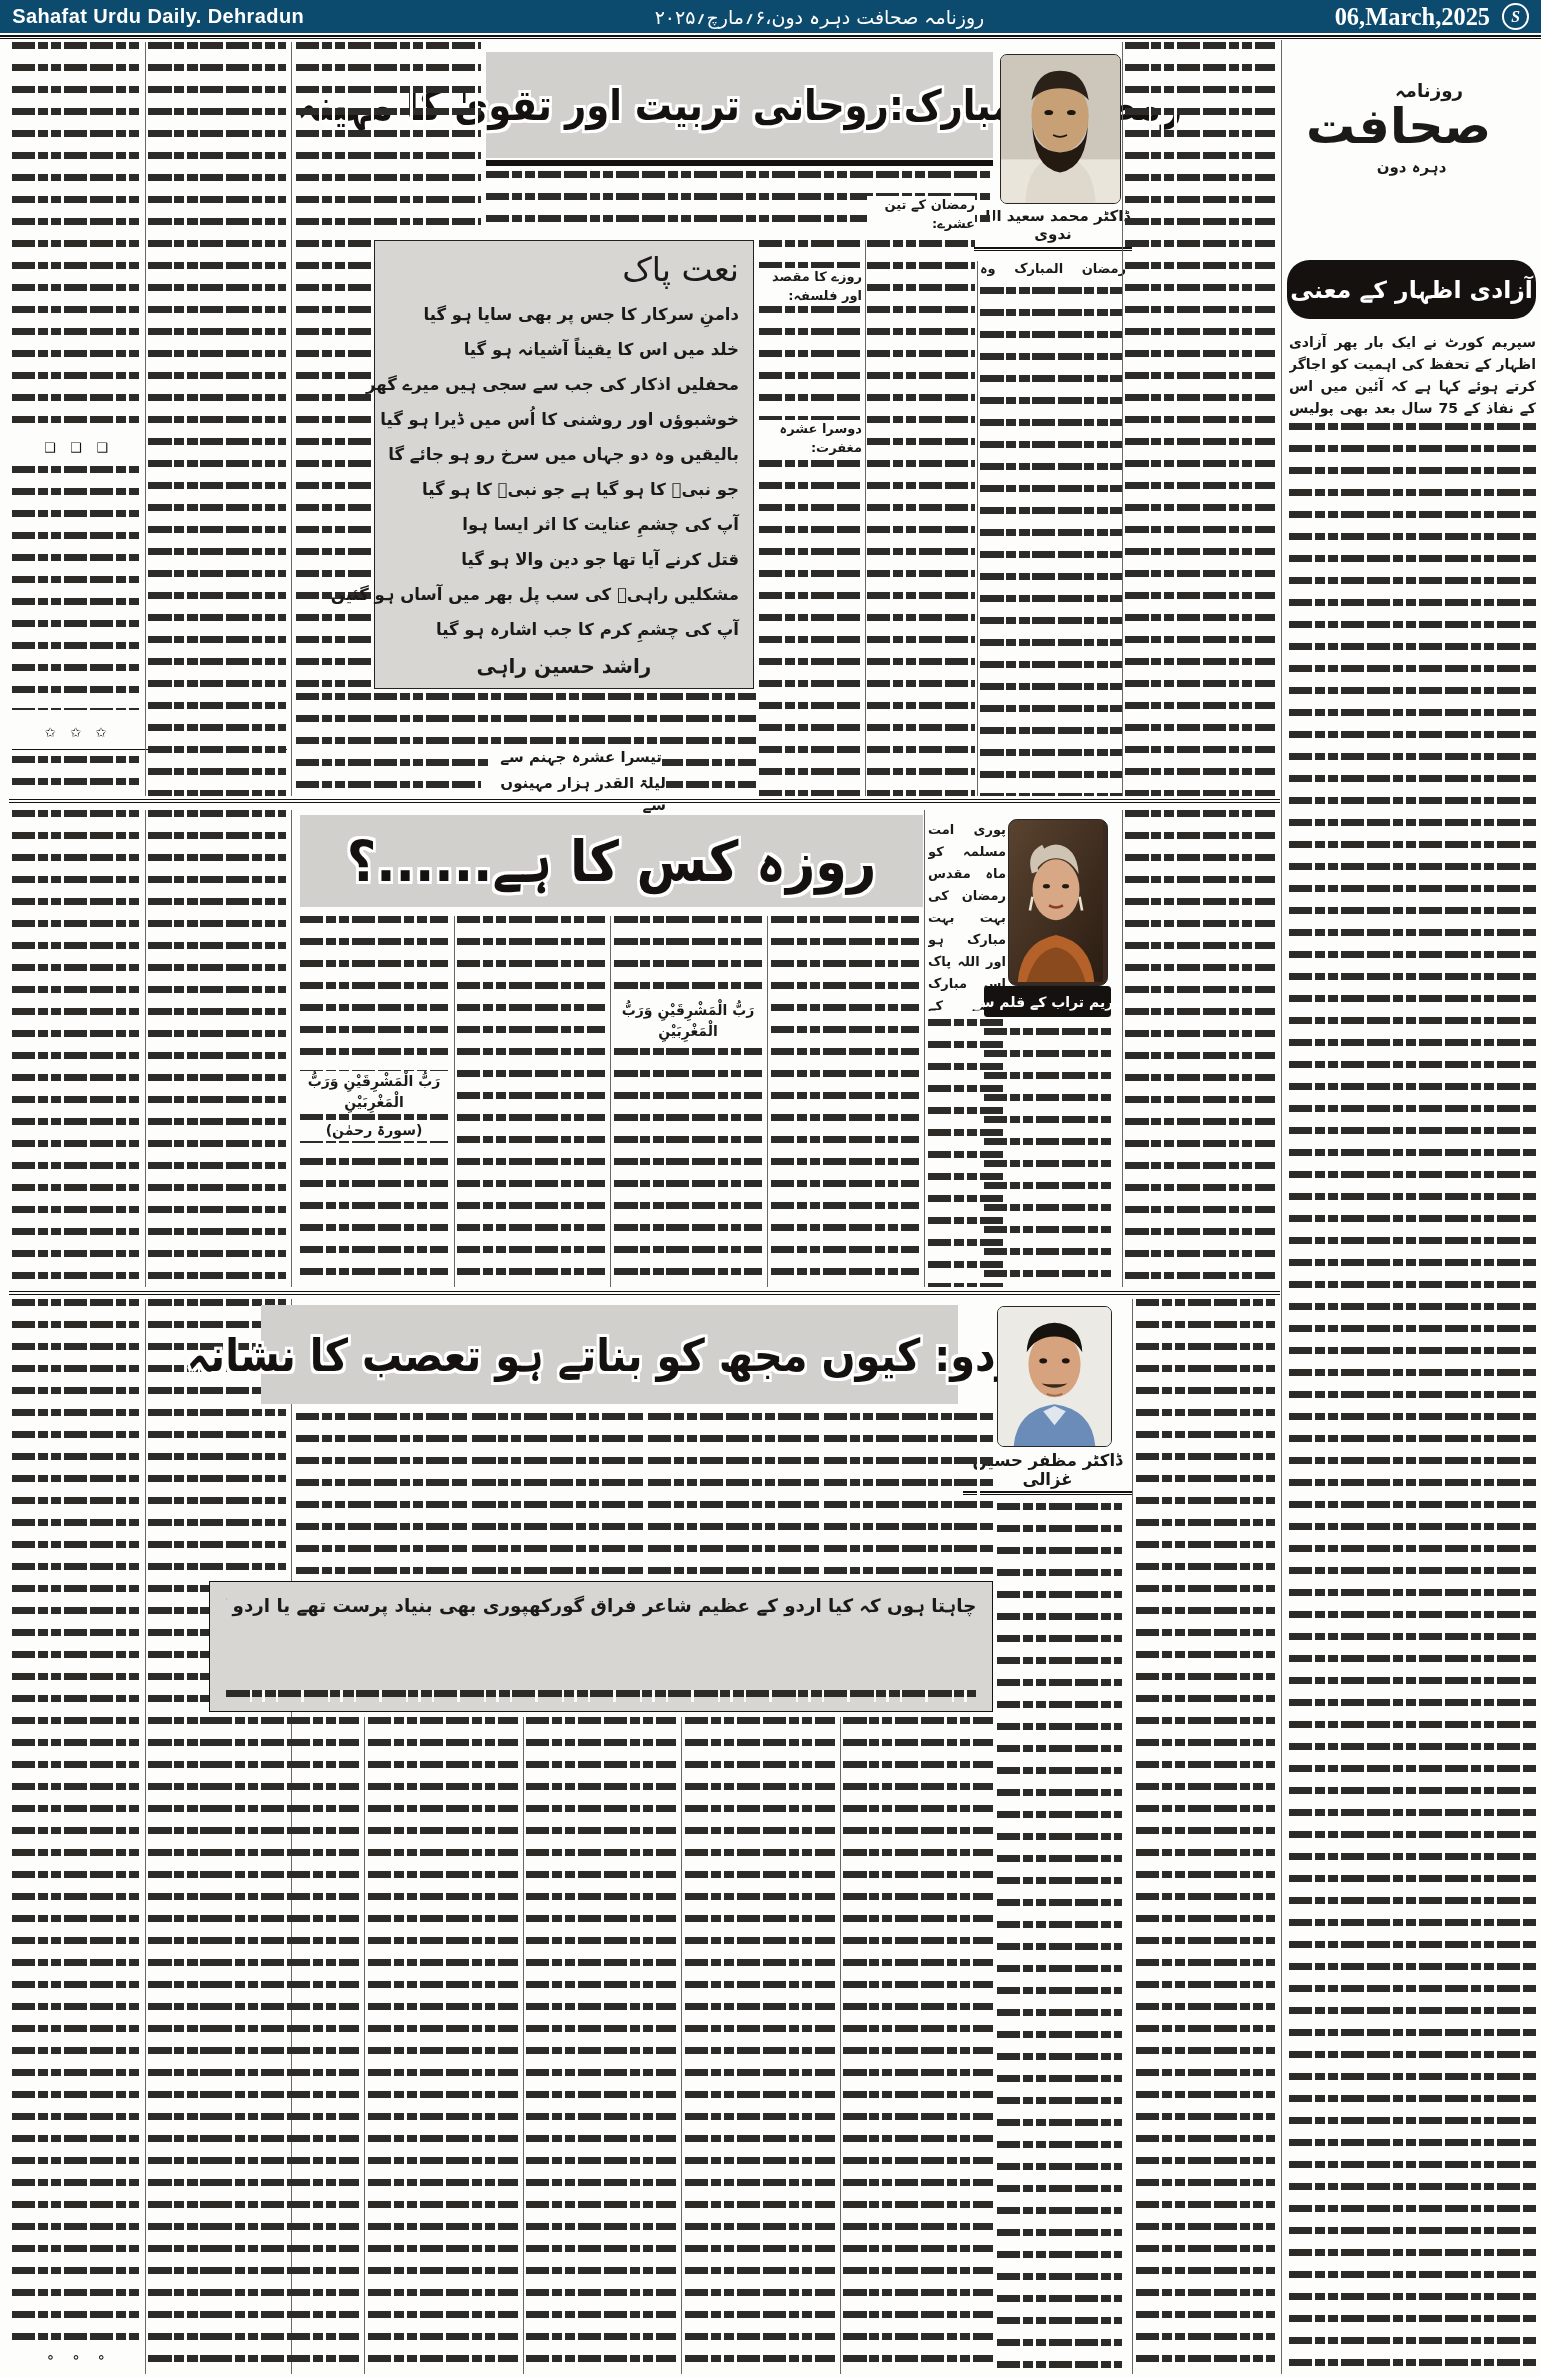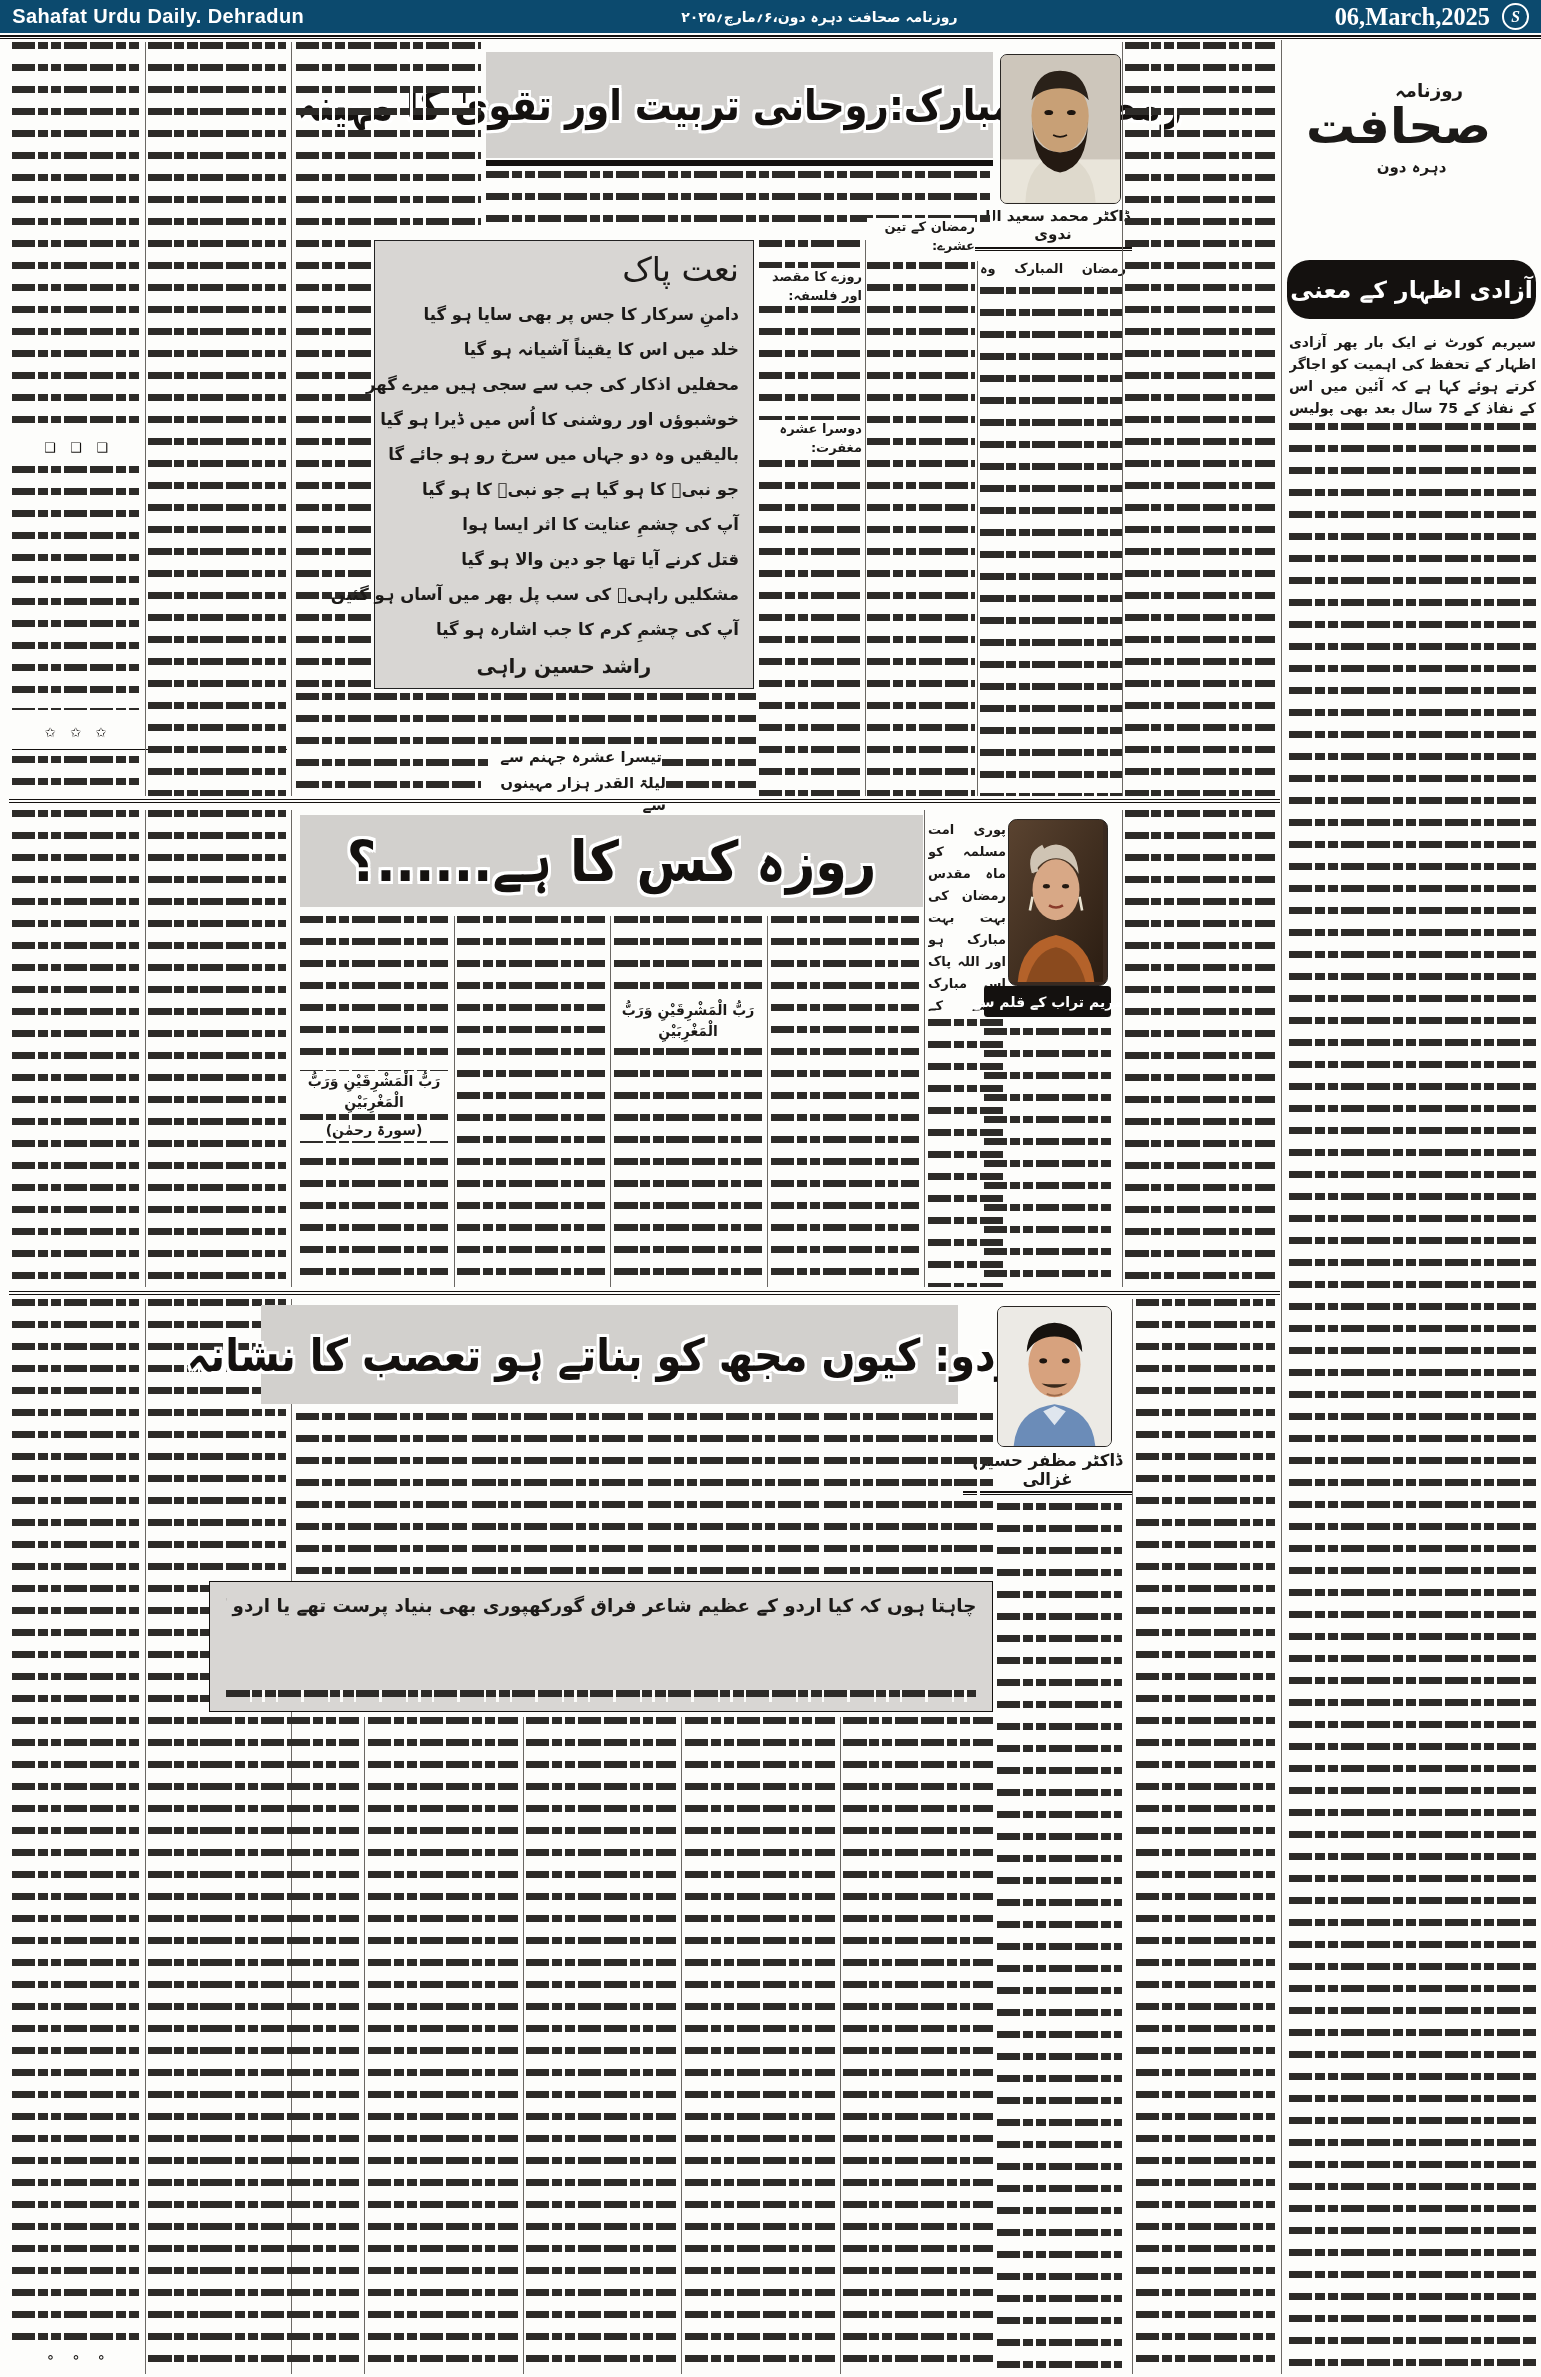--- a/index.html
+++ b/index.html
@@ -3,21 +3,21 @@
 <meta charset="utf-8">
 <style>
   html,body{margin:0;padding:0;background:#888;}
   #page{position:relative;width:1541px;height:2377px;background:#fdfdfb;overflow:hidden;
         font-family:"DejaVu Sans",sans-serif;color:#1c1a18;}
   .abs{position:absolute;}
   
   #header{left:0;top:0;width:1541px;height:33px;background:#0c4a6e;color:#fff;
           display:flex;align-items:center;justify-content:space-between;box-sizing:border-box;padding:0 12.2px;}
   #header .en{font-family:"Liberation Sans",sans-serif;font-weight:bold;font-size:20px;letter-spacing:0.4px;}
-  #header .ur{font-size:14px;font-weight:bold;direction:rtl;}
+  #header .ur{font-size:19px;font-weight:normal;direction:rtl;}
   #header .date{font-family:"Liberation Serif",serif;font-weight:bold;font-size:24.4px;display:flex;align-items:center;gap:12.2px;}
   .logo{width:22.6px;height:22.6px;border:2.6px solid #fff;border-radius:50%;display:flex;align-items:center;justify-content:center;
         font-family:"Liberation Serif",serif;font-size:15.7px;font-weight:bold;font-style:italic;}
   #header-rule{left:0;top:35px;width:1541px;height:3.5px;border-top:2.6px solid #14110f;border-bottom:0.9px solid #14110f;box-sizing:border-box;}
   
   .tx{background-image:
         repeating-linear-gradient(90deg, rgba(253,253,251,0) 0 36px, #fdfdfb 36px 39px),
         repeating-linear-gradient(90deg, rgba(253,253,251,0) 0 23.5px, #fdfdfb 23.5px 26px),
         repeating-linear-gradient(180deg, #2d2b28 0 7px, rgba(0,0,0,0) 7px 22px);}
   .vr{background:#6b6864;width:0.9px;}
@@ -111,21 +111,21 @@
   <div class="abs tx" style="left:296px;top:240px;width:75px;height:449px;"></div>
   <div class="abs tx" style="left:759px;top:240px;width:103px;height:556px;"></div>
   <div class="abs tx" style="left:867px;top:240px;width:108px;height:556px;"></div>
   <div class="abs vr" style="left:865px;top:240px;height:556px;"></div>
   <div class="abs tx" style="left:296px;top:693px;width:460px;height:104px;"></div>
   <div class="abs tx" style="left:980px;top:287px;width:142px;height:509px;"></div>
   <div class="abs vr" style="left:977px;top:261px;height:535px;"></div>
   <div class="abs tx" style="left:1125px;top:42px;width:150px;height:754px;"></div>
   <div class="abs vr" style="left:1122px;top:42px;height:754px;"></div>
 
-  <div class="abs sub" style="left:867px;top:218px;width:108px;">رمضان کے تین عشرے:</div>
+  <div class="abs sub" style="left:867px;top:196px;width:108px;">رمضان کے تین عشرے:</div>
   <div class="abs sub" style="left:759px;top:268px;width:103px;">روزے کا مقصد اور فلسفہ:</div>
   <div class="abs sub" style="left:759px;top:408px;width:103px;margin-top:12px;">دوسرا عشرہ مغفرت:</div>
   <div class="abs sub" style="left:488px;top:747px;width:174px;font-size:15px;">تیسرا عشرہ جہنم سے نجات</div>
   <div class="abs sub" style="left:481px;top:773px;width:185px;font-size:15px;">لیلۃ القدر ہزار مہینوں سے</div>
 
   <div id="poem" class="abs">
     <div class="t">نعت پاک</div>
     <div class="v">دامنِ سرکار کا جس پر بھی سایا ہو گیا</div>
     <div class="v">خلد میں اس کا یقیناً آشیانہ ہو گیا</div>
     <div class="v alt">محفلیں اذکار کی جب سے سجی ہیں میرے گھر</div>

